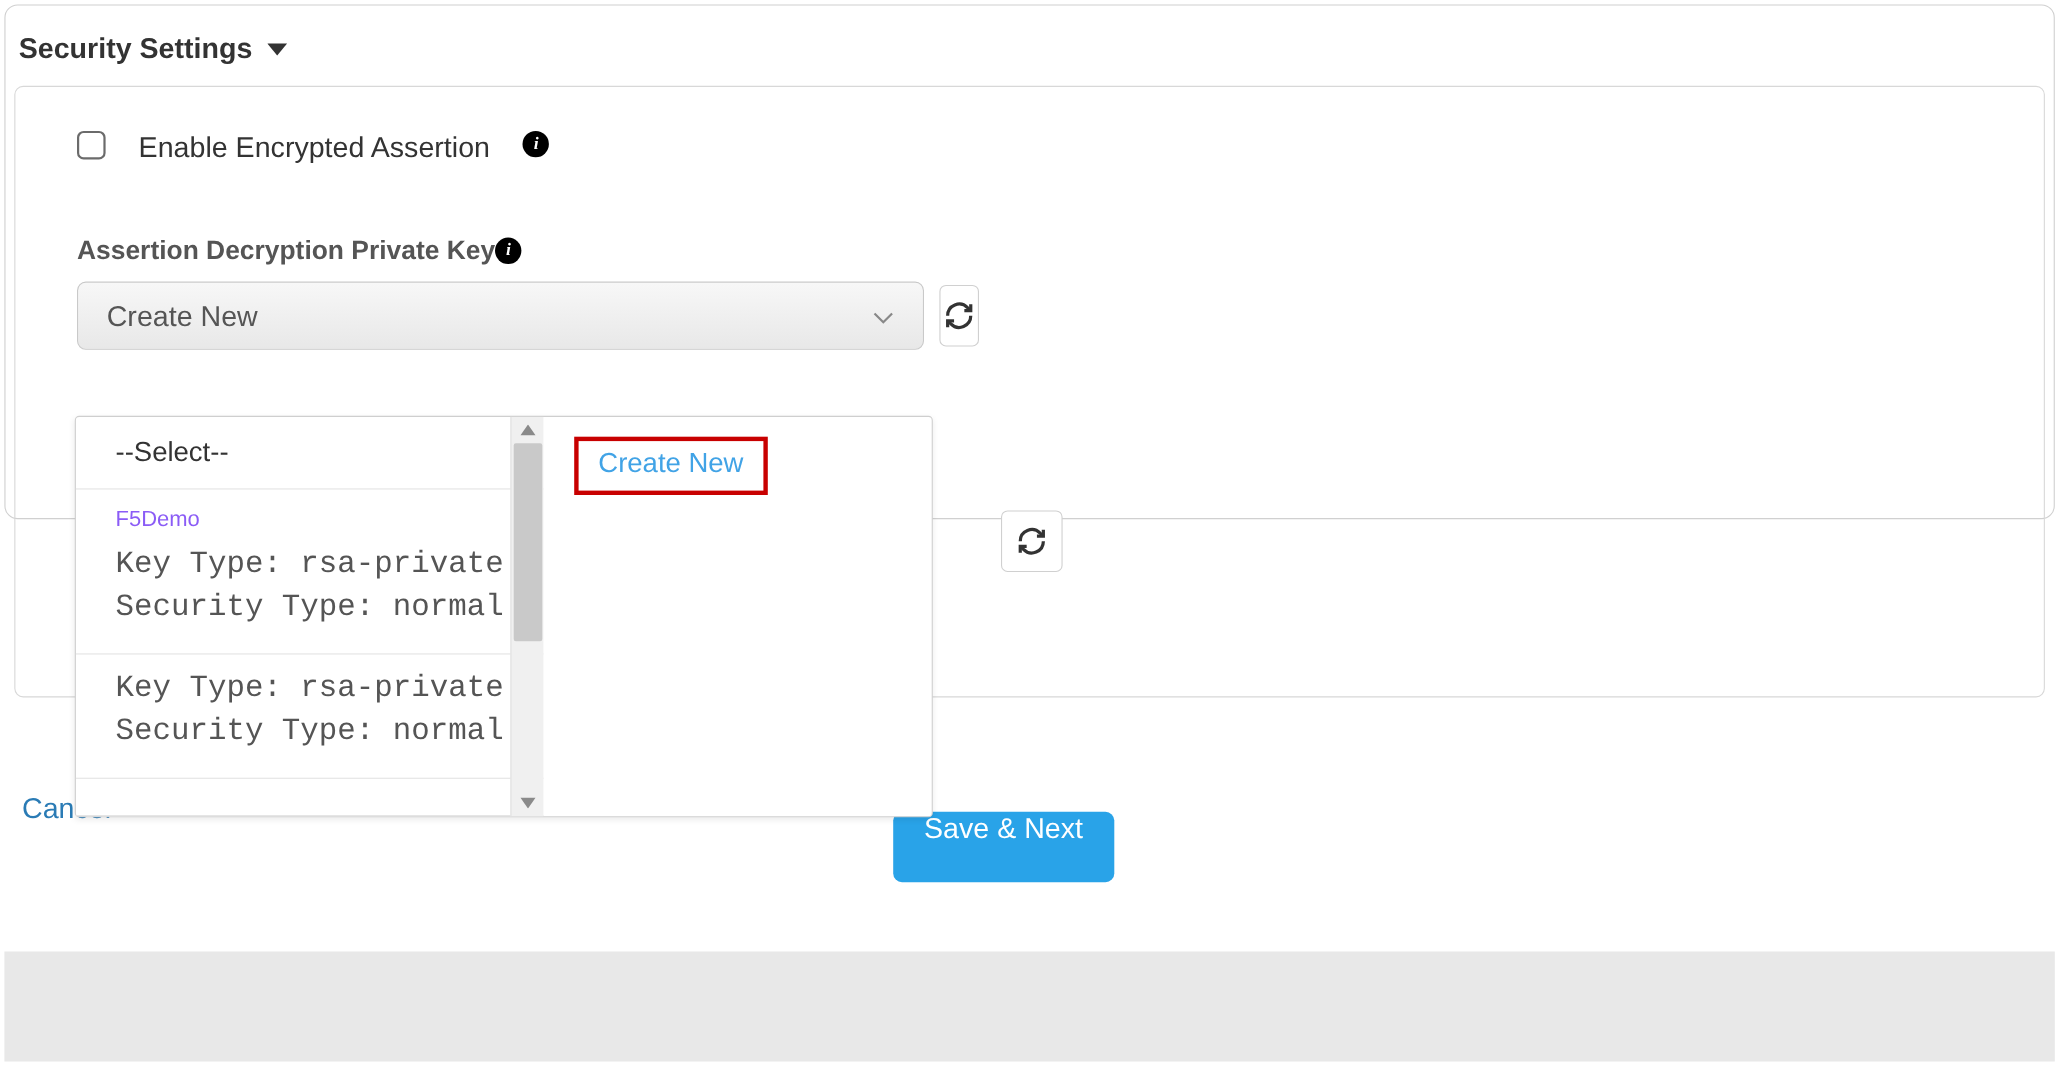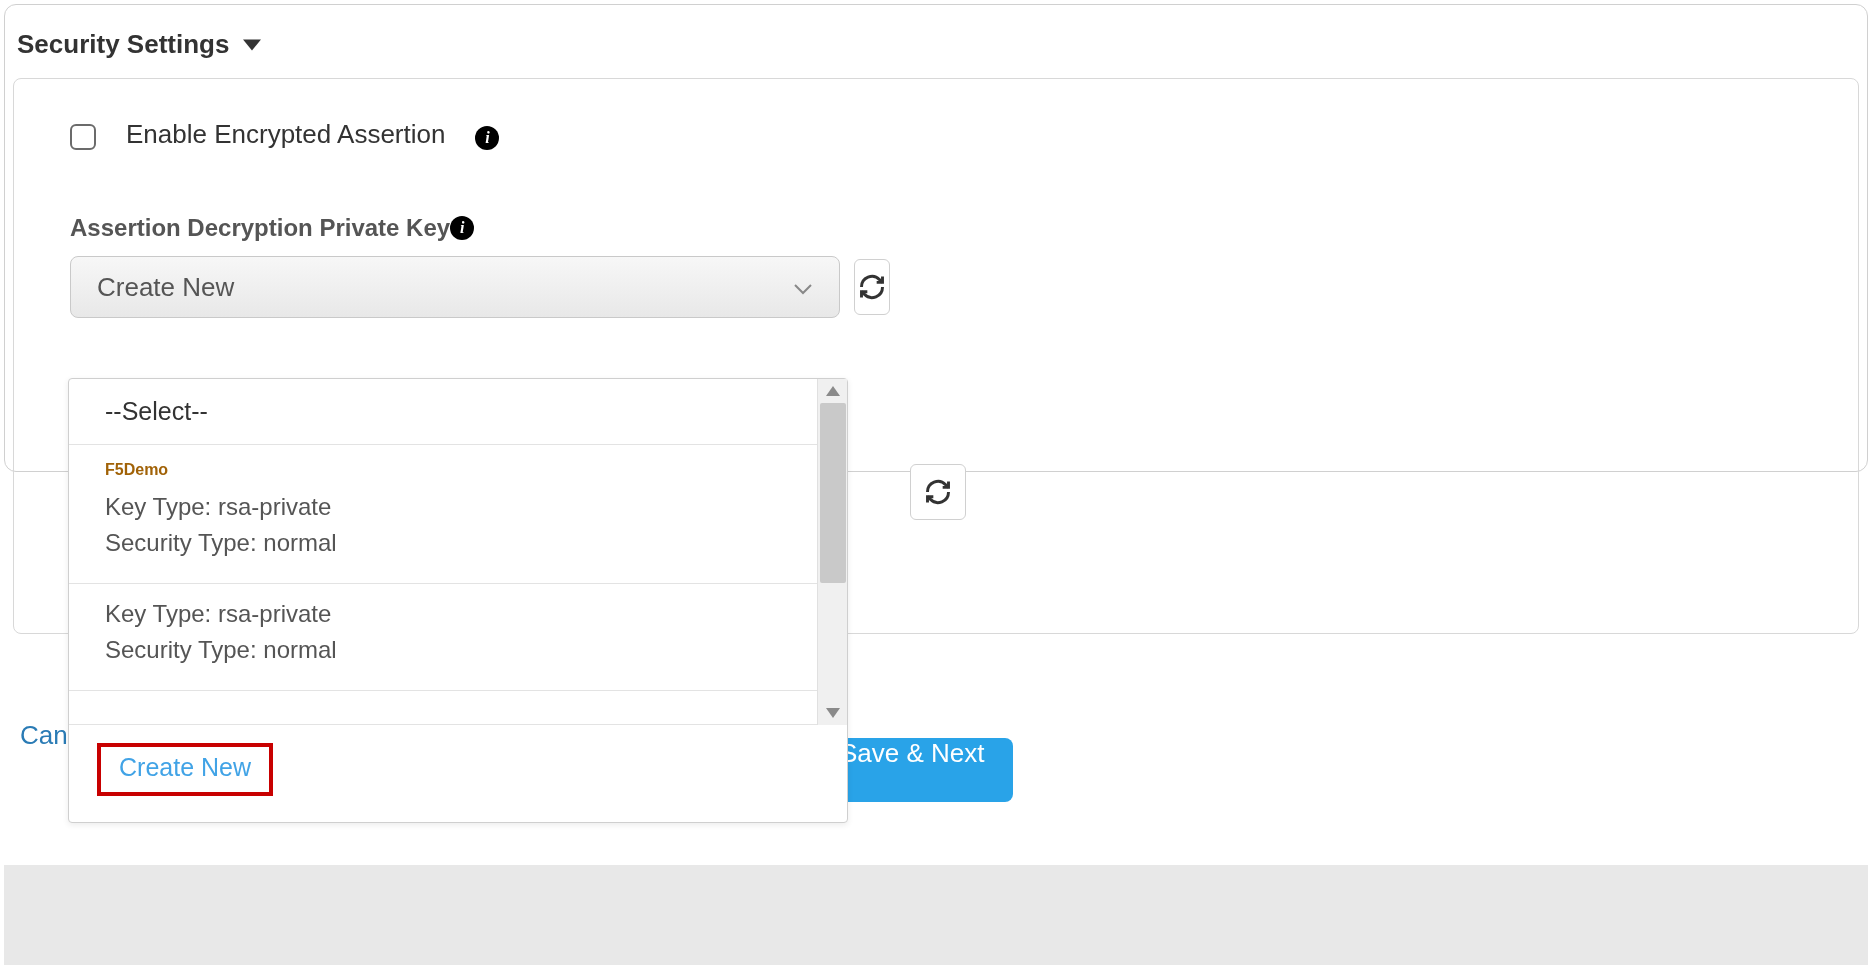--- a/index.html
+++ b/index.html
@@ -43,21 +43,21 @@
       height: 14px;
     }
     .panel {
       border: 1px solid #d8d8d8;
       border-radius: 8px;
       padding: 40px 56px 40px 56px;
       height: 556px;
     }
     .checkbox-row {
       display: flex;
-      align-items: flex-end;
+      align-items: flex-start;
       gap: 30px;
       margin-bottom: 64px;
     }
     .checkbox {
       width: 26px;
       height: 26px;
       border: 2px solid #6b6b6b;
       border-radius: 6px;
       background: #fff;
       flex-shrink: 0;
@@ -138,45 +138,46 @@
       position: absolute;
       left: 68px;
       top: 378px;
       width: 780px;
       background: #fff;
       border: 1px solid #cfcfcf;
       border-radius: 4px;
       box-shadow: 0 2px 6px rgba(0,0,0,0.08);
       z-index: 10;
       display: flex;
-      flex-direction: column;
+      flex-direction: row;
     }
     .dropdown-scroll {
       position: relative;
     }
     .dropdown-option {
       padding: 16px 36px 18px 36px;
       border-bottom: 1px solid #e3e3e3;
       position: relative;
     }
     .dropdown-option.placeholder {
       font-size: 25px;
       color: #333;
       padding: 18px 36px;
     }
     .dropdown-option .opt-title {
-      font-size: 16px;
-      font-weight: bold;
-      color: #a16207;
+      font-size: 20px;
+      font-weight: normal;
+      color: #8b5cf6;
       margin-bottom: 14px;
     }
     .dropdown-option .opt-line {
-      font-size: 24px;
+      font-size: 28px;
       color: #555;
       margin-bottom: 8px;
+      font-family: Liberation Mono, monospace;
     }
     .scrollbar-track {
       position: absolute;
       right: 0;
       top: 0;
       bottom: 0;
       width: 30px;
       background: #f0f0f0;
       border-left: 1px solid #e0e0e0;
     }

